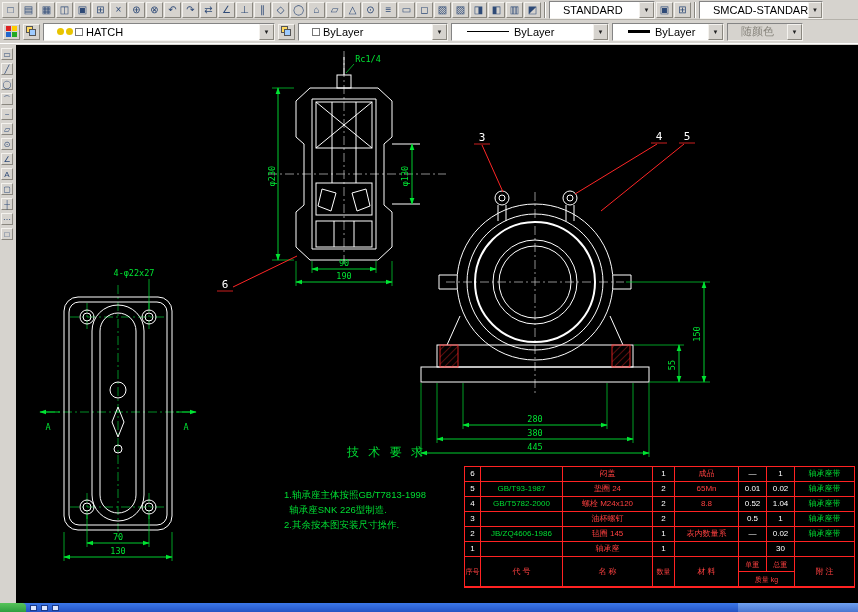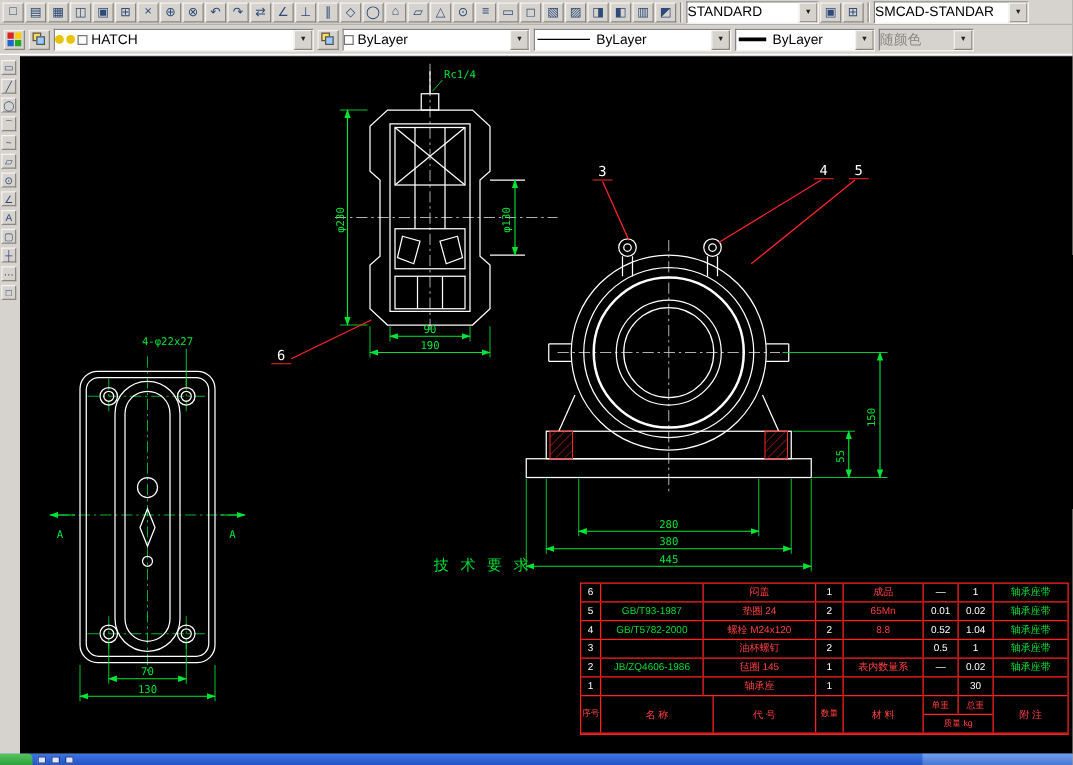--- a/index.html
+++ b/index.html
@@ -5,21 +5,21 @@
   *{margin:0;padding:0;box-sizing:border-box}
   html,body{width:858px;height:612px;overflow:hidden;background:#d6d3ce;font-family:"Liberation Sans",sans-serif}
   #app{position:relative;width:858px;height:612px;background:#d6d3ce}
 
   
   .tb1{position:absolute;left:0;top:0;width:858px;height:20px;display:flex;align-items:center;padding:1px 2px;gap:1px;background:#d6d3ce;border-bottom:1px solid #b5b2ab}
   .tb2{position:absolute;left:0;top:20px;width:858px;height:24px;display:flex;align-items:center;padding:1px 3px;gap:3px;background:#d6d3ce;border-bottom:1px solid #fff}
   .tbtn{width:17px;height:16px;display:flex;align-items:center;justify-content:center;font-size:10px;color:#2e4a77;background:#d6d3ce;border:1px solid;border-color:#f4f2ee #8a877f #8a877f #f4f2ee;cursor:default;flex:0 0 auto}
   .sbtn{width:12px;height:12px;display:flex;align-items:center;justify-content:center;font-size:8px;color:#2e4a77;background:#d6d3ce;border:1px solid;border-color:#f4f2ee #8a877f #8a877f #f4f2ee;flex:0 0 auto}
   .sep{width:2px;height:16px;border-left:1px solid #8a877f;border-right:1px solid #fff;margin:0 2px;flex:0 0 auto}
-  .combo{height:18px;background:#fff;border:1px solid;border-color:#848484 #f4f2ee #f4f2ee #848484;display:flex;align-items:center;font-size:11px;color:#000;padding-left:0;flex:0 0 auto;overflow:hidden}
+  .combo{height:18px;background:#fff;border:1px solid;border-color:#848484 #f4f2ee #f4f2ee #848484;display:flex;align-items:center;font-size:11px;color:#000;padding-left:13px;flex:0 0 auto;overflow:hidden}
   .combo .arrow{margin-left:auto;width:15px;align-self:stretch;background:#d6d3ce;border:1px solid;border-color:#f4f2ee #8a877f #8a877f #f4f2ee;display:flex;align-items:center;justify-content:center;font-size:6px;color:#222}
   .combo.disabled{background:#d6d3ce;color:#8a877f}
   .combo .txt{white-space:nowrap}
   .dotY{width:7px;height:7px;border-radius:50%;background:#e8c400;margin-right:2px;flex:0 0 auto}
   .sq{width:8px;height:8px;border:1px solid #777;background:#fff;margin-right:3px;flex:0 0 auto}
   .linesample{width:42px;border-top:1px solid #000;margin:0 5px 0 2px;flex:0 0 auto}
   .lwsample{width:22px;border-top:3px solid #000;margin:0 5px 0 2px;flex:0 0 auto}
   .iconstack{position:relative;width:11px;height:11px}
   .iconstack i{position:absolute;width:7px;height:7px;border:1px solid #555;background:#fff;display:block}
   .iconstack i:nth-child(1){left:0;top:0;background:#ffd95e}
@@ -136,21 +136,21 @@
           <i></i>
           <i></i>
         </span>
       </span>
     <span class="tbtn">
         <span class="iconstack">
           <i></i>
           <i></i>
         </span>
       </span>
-    <div class="combo" style="width:208px">
+    <div class="combo" style="width:232px">
       <span class="dotY"></span>
       <span class="dotY"></span>
       <span class="sq"></span>
       <span class="txt">HATCH</span>
       <span class="arrow">▼</span>
     </div>
     <span class="tbtn">
         <span class="iconstack">
           <i></i>
           <i></i>
@@ -357,20 +357,26 @@
         <text class="dimtext" x="684" y="289" transform="rotate(-90 684 289)">150</text>
 
         <line class="ext" x1="618" y1="300" x2="668" y2="300"></line>
         <line class="dim" x1="663" y1="300" x2="663" y2="337" marker-start="url(#arr)" marker-end="url(#arr)"></line>
         <text class="dimtext" x="659" y="320" transform="rotate(-90 659 320)">55</text>
       </g>
     </svg>
 
     <div class="tech">
       <div class="tech-title">技 术 要 求</div>
+      <div>
+
+      <div class="tech-line">1.轴承座主体按照GB/T7813-1998</div>
+          <div class="tech-line">  轴承座SNK 226型制造.</div>
+          <div class="tech-line">2.其余按本图安装尺寸操作.</div>
+        </div>
     </div>
 
     <div class="bom">
       <div>
 
           <div class="bomrow">
             <div class="bc c1 tw">6</div>
             <div class="bc c2 tg"></div>
             <div class="bc c3 tr">闷盖</div>
             <div class="bc c4 tw">1</div>
@@ -430,22 +436,22 @@
             <div class="bc c3 tr">轴承座</div>
             <div class="bc c4 tw">1</div>
             <div class="bc c5 tr"></div>
             <div class="bc c6 tw"></div>
             <div class="bc c7 tw">30</div>
             <div class="bc c8 tg"></div>
           </div>
         </div>
       <div class="bomhead">
         <div class="bc c1 tr hs">序号</div>
+        <div class="bc c2 tr">代  号</div>
         <div class="bc c3 tr">名  称</div>
-        <div class="bc c2 tr">代  号</div>
         <div class="bc c4 tr hs">数量</div>
         <div class="bc c5 tr">材  料</div>
         <div class="wt">
           <div class="wtop">
             <div class="bc tr hs">单重</div>
             <div class="bc tr hs">总重</div>
           </div>
           <div class="wbot tr hs">质量 kg</div>
         </div>
         <div class="bc c8 tr">附 注</div>

